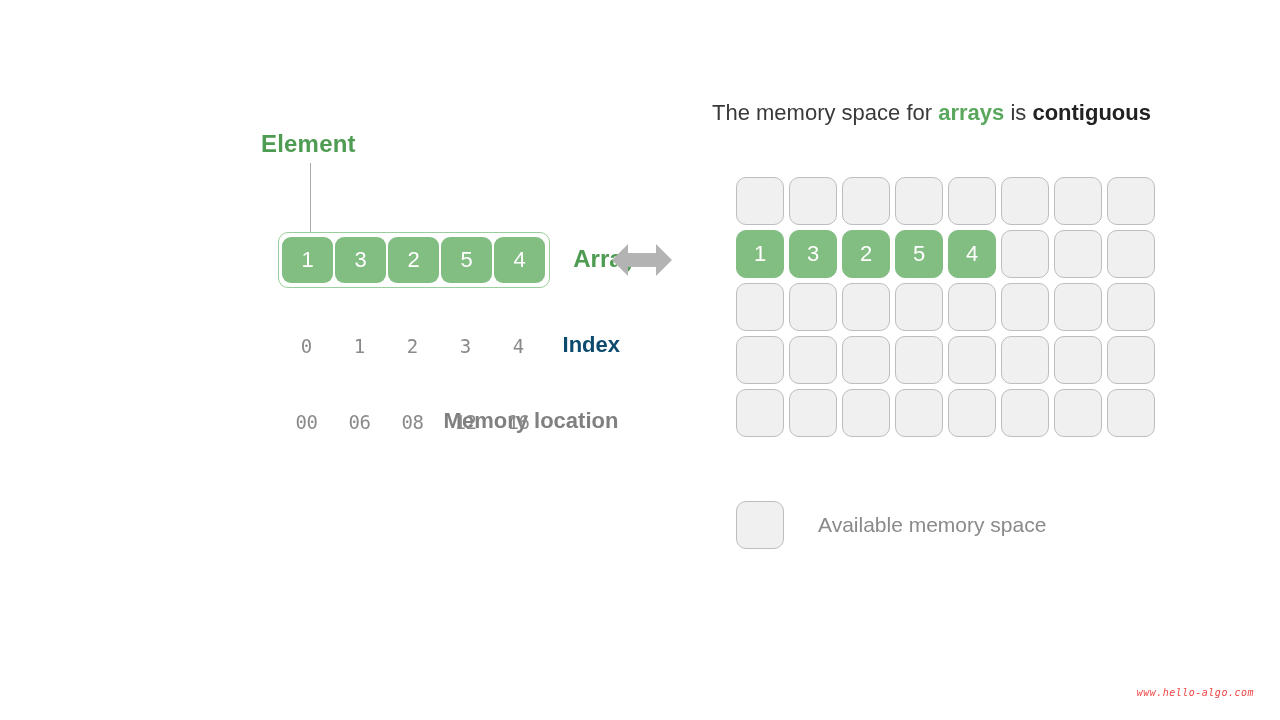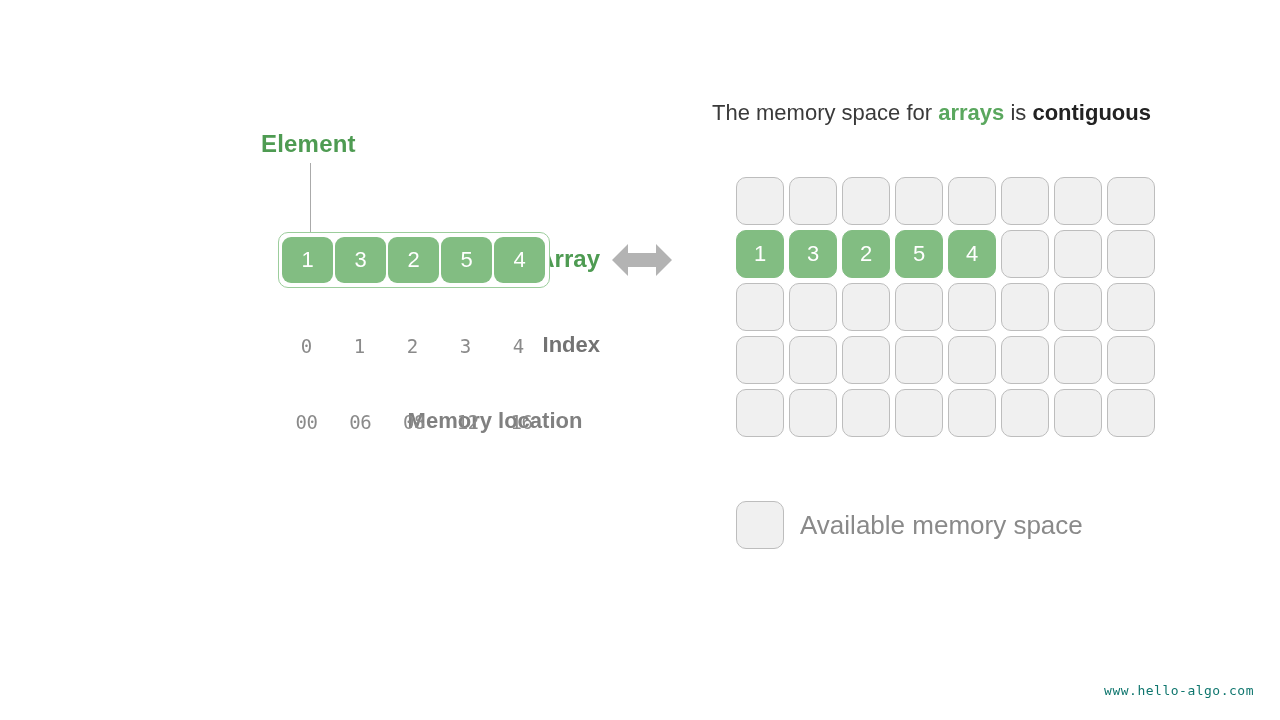--- a/index.html
+++ b/index.html
@@ -16,20 +16,21 @@
     -webkit-font-smoothing: antialiased;
   }
 
   
   #left-panel {
     position: absolute;
     left: 0;
     top: 0;
     width: 600px;
     height: 512px;
+    padding-left: 36px;
   }
 
   #element-label {
     position: absolute;
     left: 261px;
     top: 130px;
     font-size: 24px;
     font-weight: bold;
     color: #4e9b52;
     letter-spacing: 0.2px;
@@ -49,27 +50,27 @@
     right: 0;
     top: 245px;
     width: 210px;
     text-align: right;
     font-size: 24px;
     font-weight: bold;
     color: #4e9b52;
   }
   #index-row-label {
     position: absolute;
-    right: 0;
+    right: 16px;
     top: 332px;
     width: 210px;
     text-align: right;
     font-size: 22px;
     font-weight: bold;
-    color: #737373;
+    color: #0c4a6e;
   }
   #memloc-row-label {
     position: absolute;
     right: 0;
     top: 408px;
     width: 210px;
     text-align: center;
     font-size: 22px;
     font-weight: bold;
     color: #808080;
@@ -115,21 +116,21 @@
     gap: 2px;
   }
   .value-row > span {
     width: 51px;
     text-align: center;
     font-family: "DejaVu Sans Mono", monospace;
     font-size: 19px;
     color: #8a8a8a;
   }
   #index-values { top: 335px; }
-  #memloc-values { top: 411px; justify-content: space-between; }
+  #memloc-values { top: 411px; }
   #memloc-values > span { font-size: 19px; letter-spacing: -0.5px; }
 
   
   #center-arrow {
     position: absolute;
     left: 612px;
     top: 238px;
     width: 60px;
     height: 44px;
   }
@@ -203,35 +204,36 @@
     flex: 0 0 auto;
   }
   .legend-swatch.empty {
     background: #f0f0f0;
     border: 1.5px solid #bdbdbd;
   }
   .legend-swatch.filled {
     background: #82bd82;
   }
   .legend-text {
-    margin-left: 16px;
-    font-size: 26px;
+    margin-left: 34px;
+    font-size: 21px;
     color: #8a8a8a;
     white-space: nowrap;
   }
 
   
   #watermark {
     position: absolute;
     right: 26px;
     bottom: 22px;
     font-family: "DejaVu Sans Mono", monospace;
-    font-size: 13px;
-    color: #0f766e;
+    font-size: 10px;
+    color: #ef4444;
     letter-spacing: 0.5px;
+    font-style: italic;
   }
 </style>
 </head>
 <body>
 
 <div id="left-panel">
 
   <div id="element-label">Element</div>
   <div id="element-connector"></div>
 

